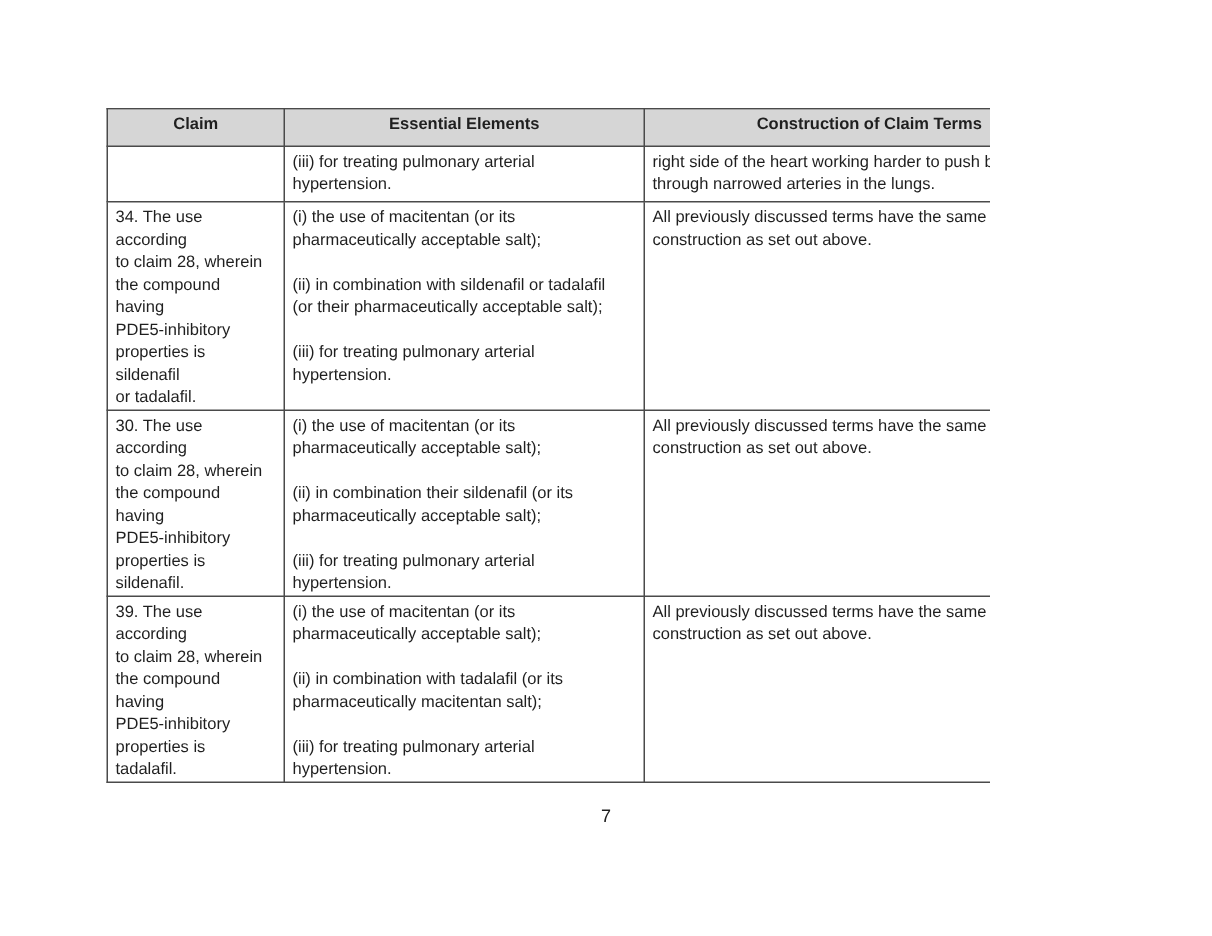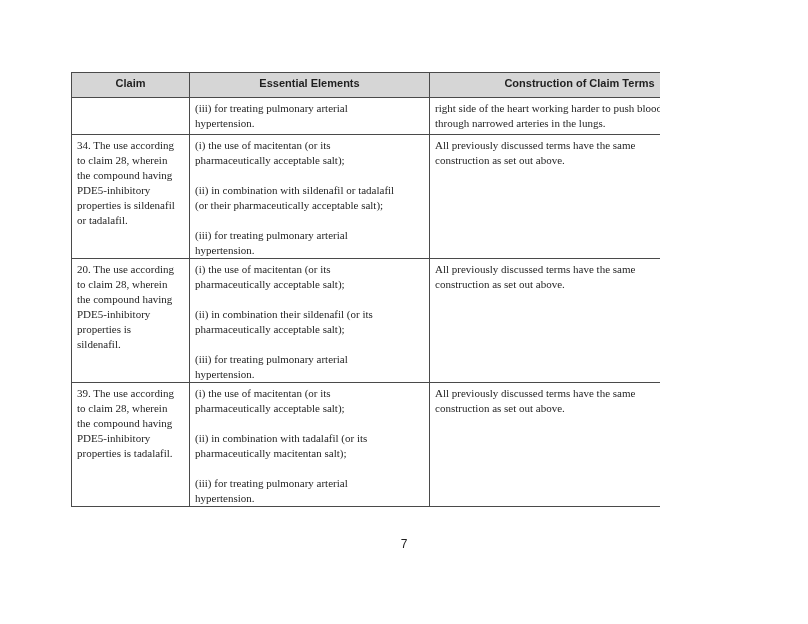--- a/index.html
+++ b/index.html
@@ -27,21 +27,21 @@
     line-height: 15px;
     overflow: hidden;
   }
   table.claims thead tr { height: 25px; }
   table.claims th {
     background: #d6d6d6;
     font-weight: bold;
     text-align: center;
     padding: 3px 4px 0 4px;
   }
-  table.claims td { padding: 3px 12px 0 5px; font-family: Liberation Serif, serif; }
+  table.claims td { padding: 3px 12px 0 5px; }
   table.claims td p {
     margin: 0 0 15px 0;
     white-space: pre-line;
   }
   table.claims td p:last-child { margin-bottom: 0; }
   .col-claim        { width: 118px; }
   .col-essential    { width: 240px; }
   .col-construction { width: 300px; }
   #table-body tr:nth-child(1) { height: 37px;  }
   #table-body tr:nth-child(2) { height: 113px; }
@@ -105,21 +105,21 @@
             <p>(iii) for treating pulmonary arterial
 hypertension.</p>
           </td>
       <td>
             <p>All previously discussed terms have the same
 construction as set out above.</p>
           </td>
     </tr>
         <tr>
       <td>
-            <p>20. The use according
+            <p>30. The use according
 to claim 28, wherein
 the compound having
 PDE5-inhibitory
 properties is sildenafil.</p>
           </td>
       <td>
             <p>(i) the use of macitentan (or its
 pharmaceutically acceptable salt);</p>
             <p>(ii) in combination their sildenafil (or its
 pharmaceutically acceptable salt);</p>

